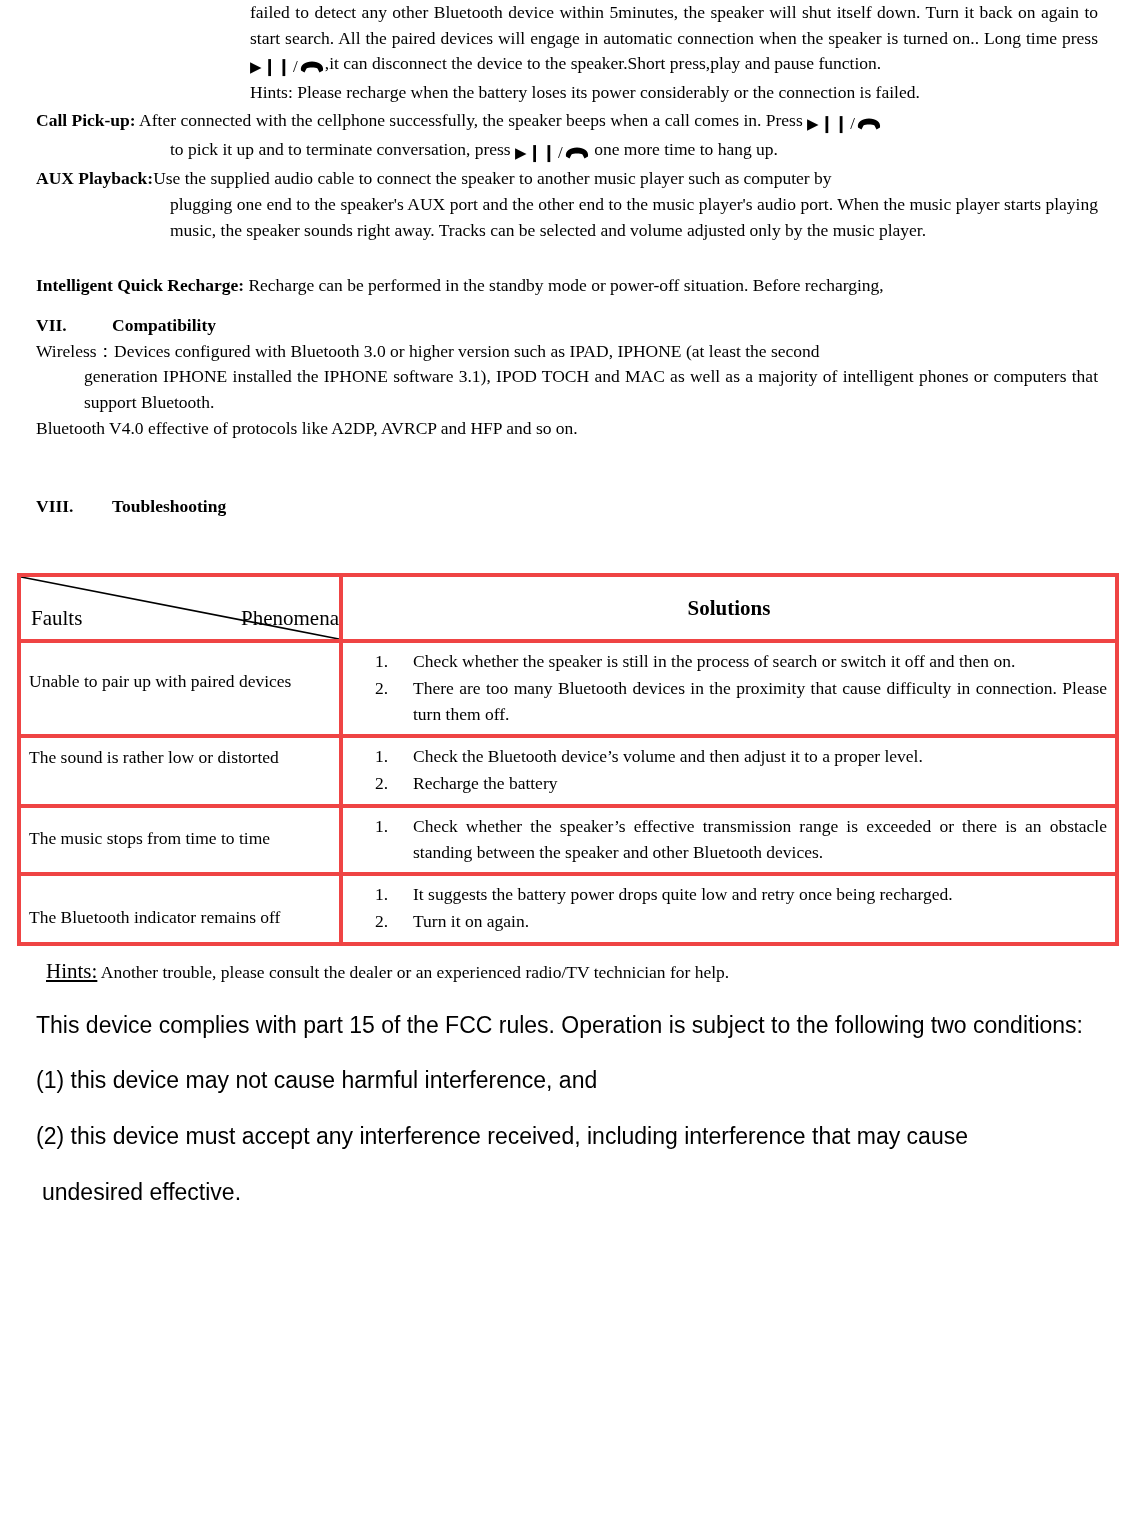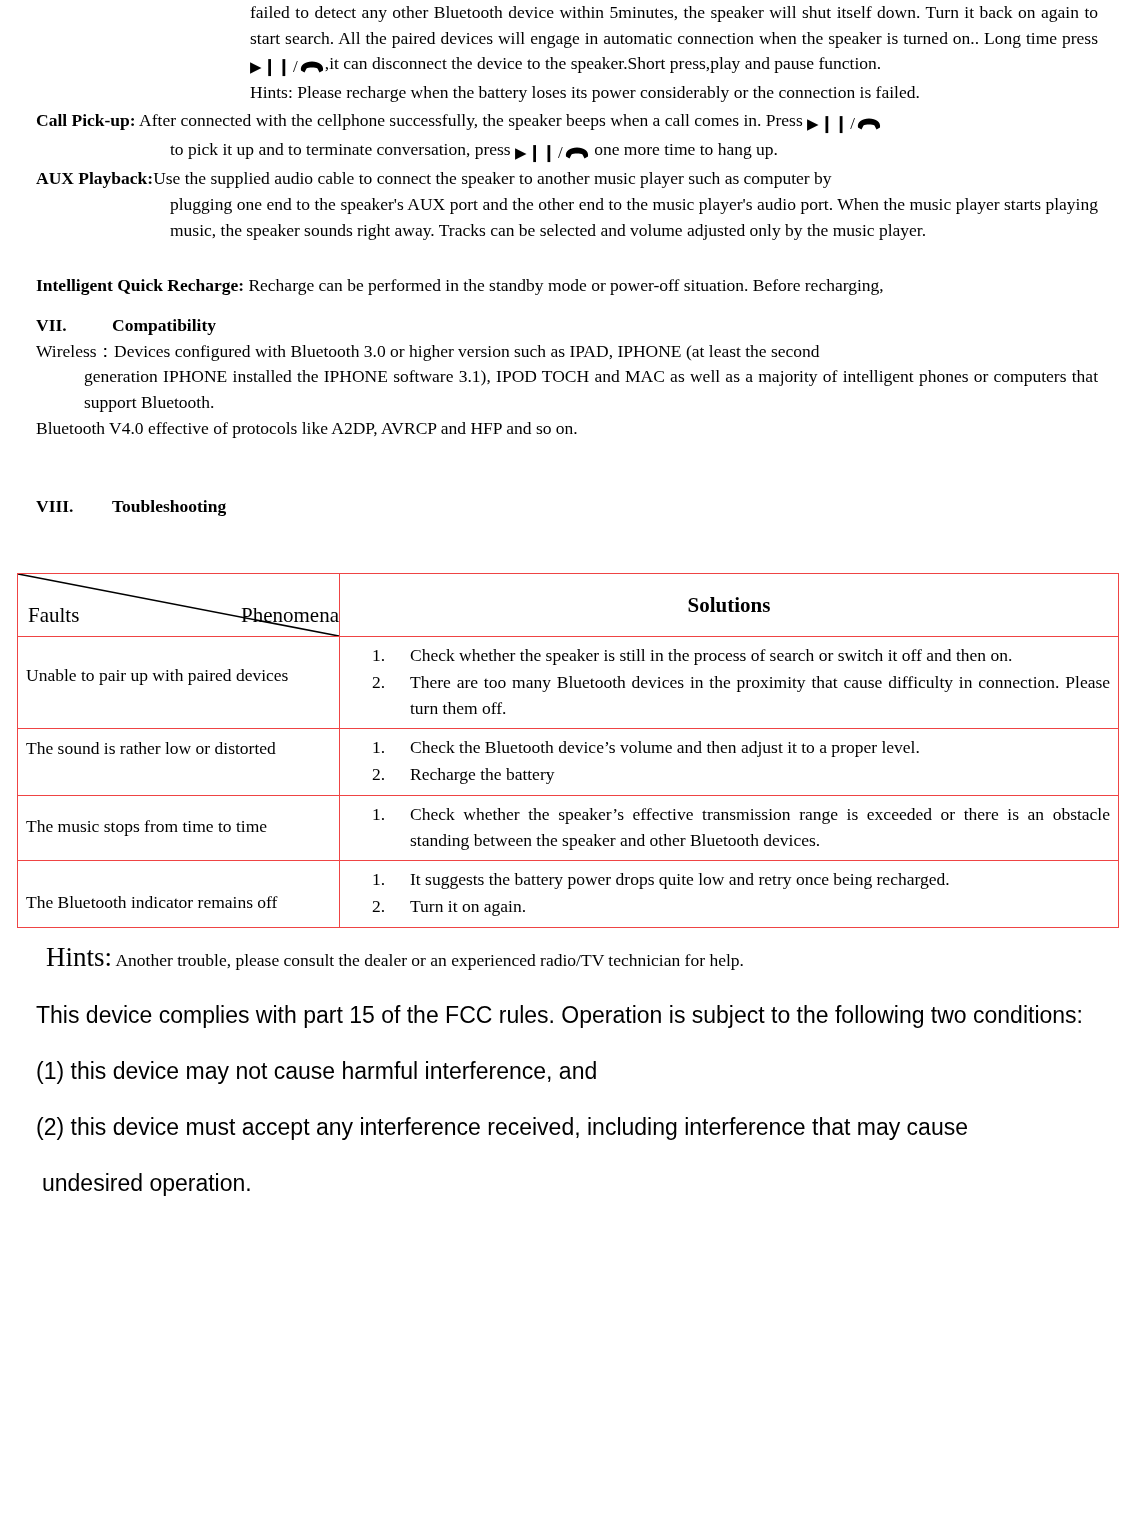--- a/index.html
+++ b/index.html
@@ -67,21 +67,21 @@
   .sec-head .num { display: inline-block; min-width: 76px; }
 
   
   table.faults {
     border-collapse: collapse;
     width: 1102px;
     margin: 0 0 0 17px;
     table-layout: fixed;
   }
   table.faults td {
-    border: 1px solid #ef4444;
+    border: 4px solid #ef4444;
     vertical-align: top;
     padding: 6px 8px;
   }
   td.col-left { width: 322px; }
   .hdr-cell {
     position: relative;
     height: 62px;
     padding: 0 !important;
   }
   .hdr-cell .diag {
@@ -122,21 +122,21 @@
     position: absolute;
     left: 24px;
     top: 0;
   }
 
   
   .hints-line {
     margin-left: 46px;
     margin-top: 10px;
   }
-  .hints-line .big { font-size: 27px; }
+  .hints-line .big { font-size: 21px; text-decoration: underline; }
   .fcc {
     font-family: "Liberation Sans", sans-serif;
     font-size: 23px;
     margin-left: 36px;
     margin-top: 22px;
   }
   .fcc.i2 { margin-left: 36px; }
   .fcc.i3 { margin-left: 42px; }
   .spacer-lg { height: 30px; }
   .spacer-sm { height: 14px; }
@@ -287,15 +287,15 @@
   </table>
 
   <div class="hints-line">
     <span class="big">Hints:</span>
     <span>Another trouble, please consult the dealer or an experienced radio/TV technician for help.</span>
   </div>
 
   <div class="fcc">This device complies with part 15 of the FCC rules. Operation is subject to the following two conditions:</div>
   <div class="fcc i2">(1) this device may not cause harmful interference, and</div>
   <div class="fcc i2">(2) this device must accept any interference received, including interference that may cause</div>
-  <div class="fcc i3">undesired operation.</div>
+  <div class="fcc i3">undesired effective.</div>
 
 </div>
 
 </body></html>

